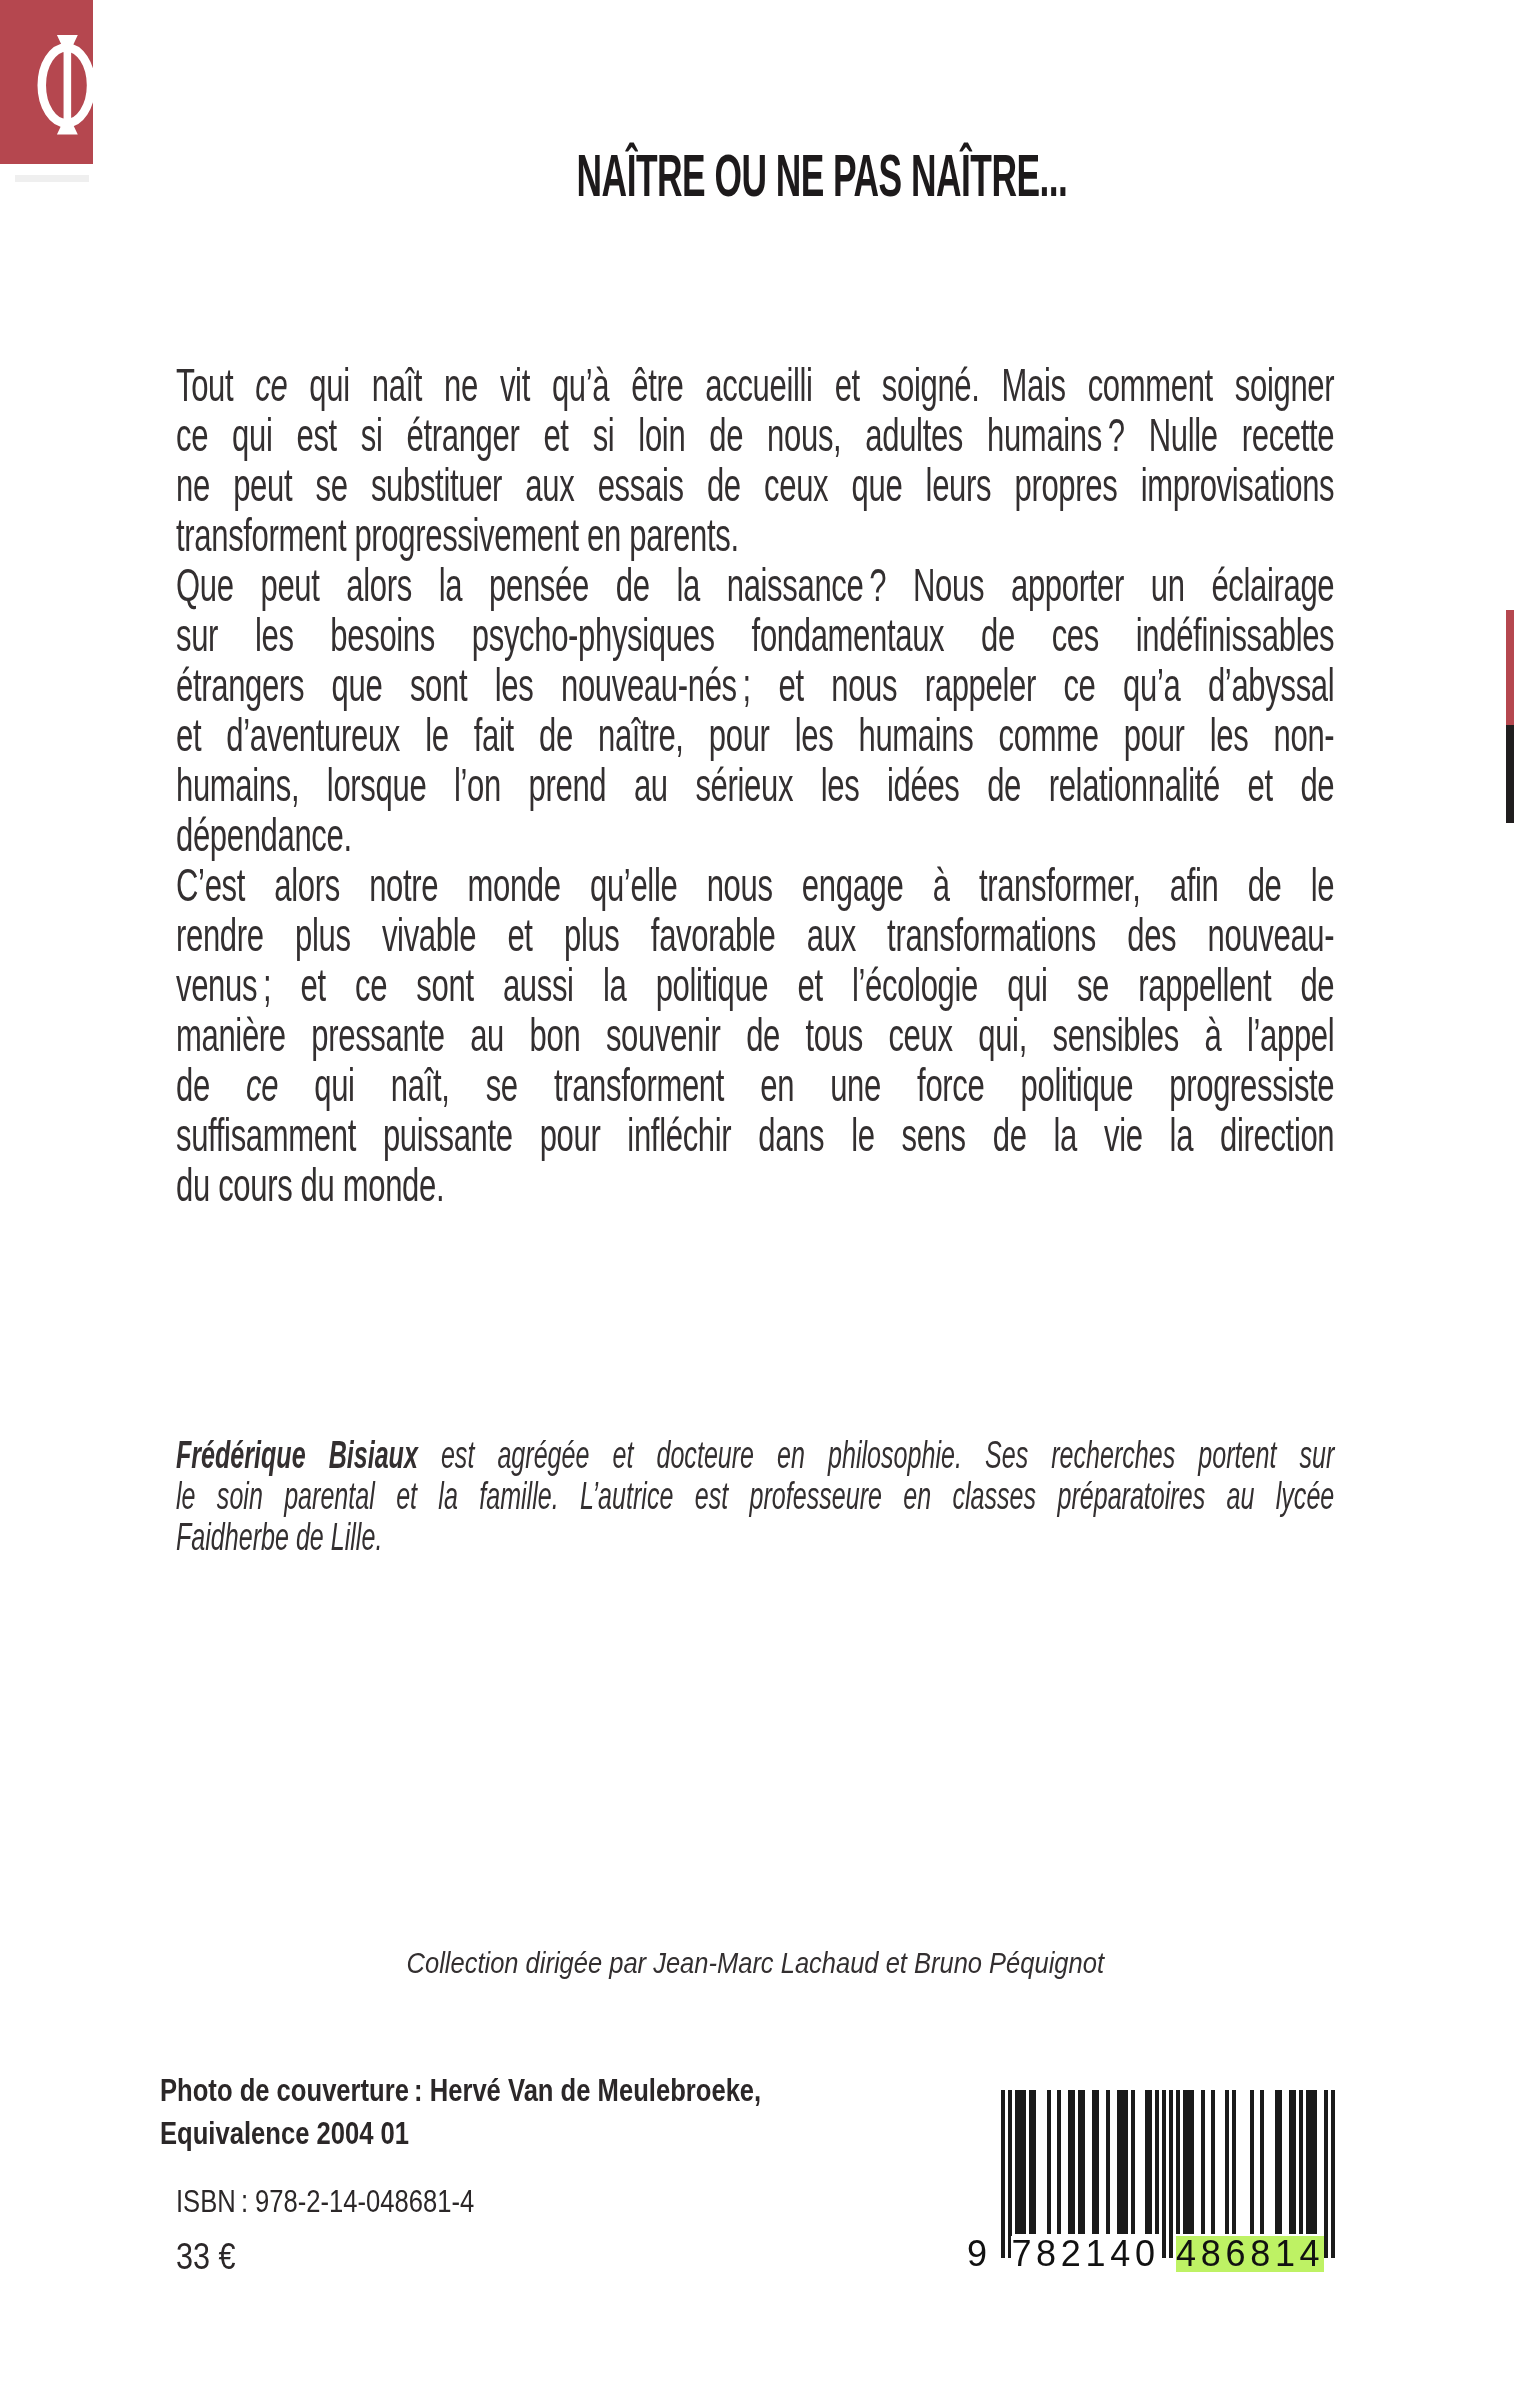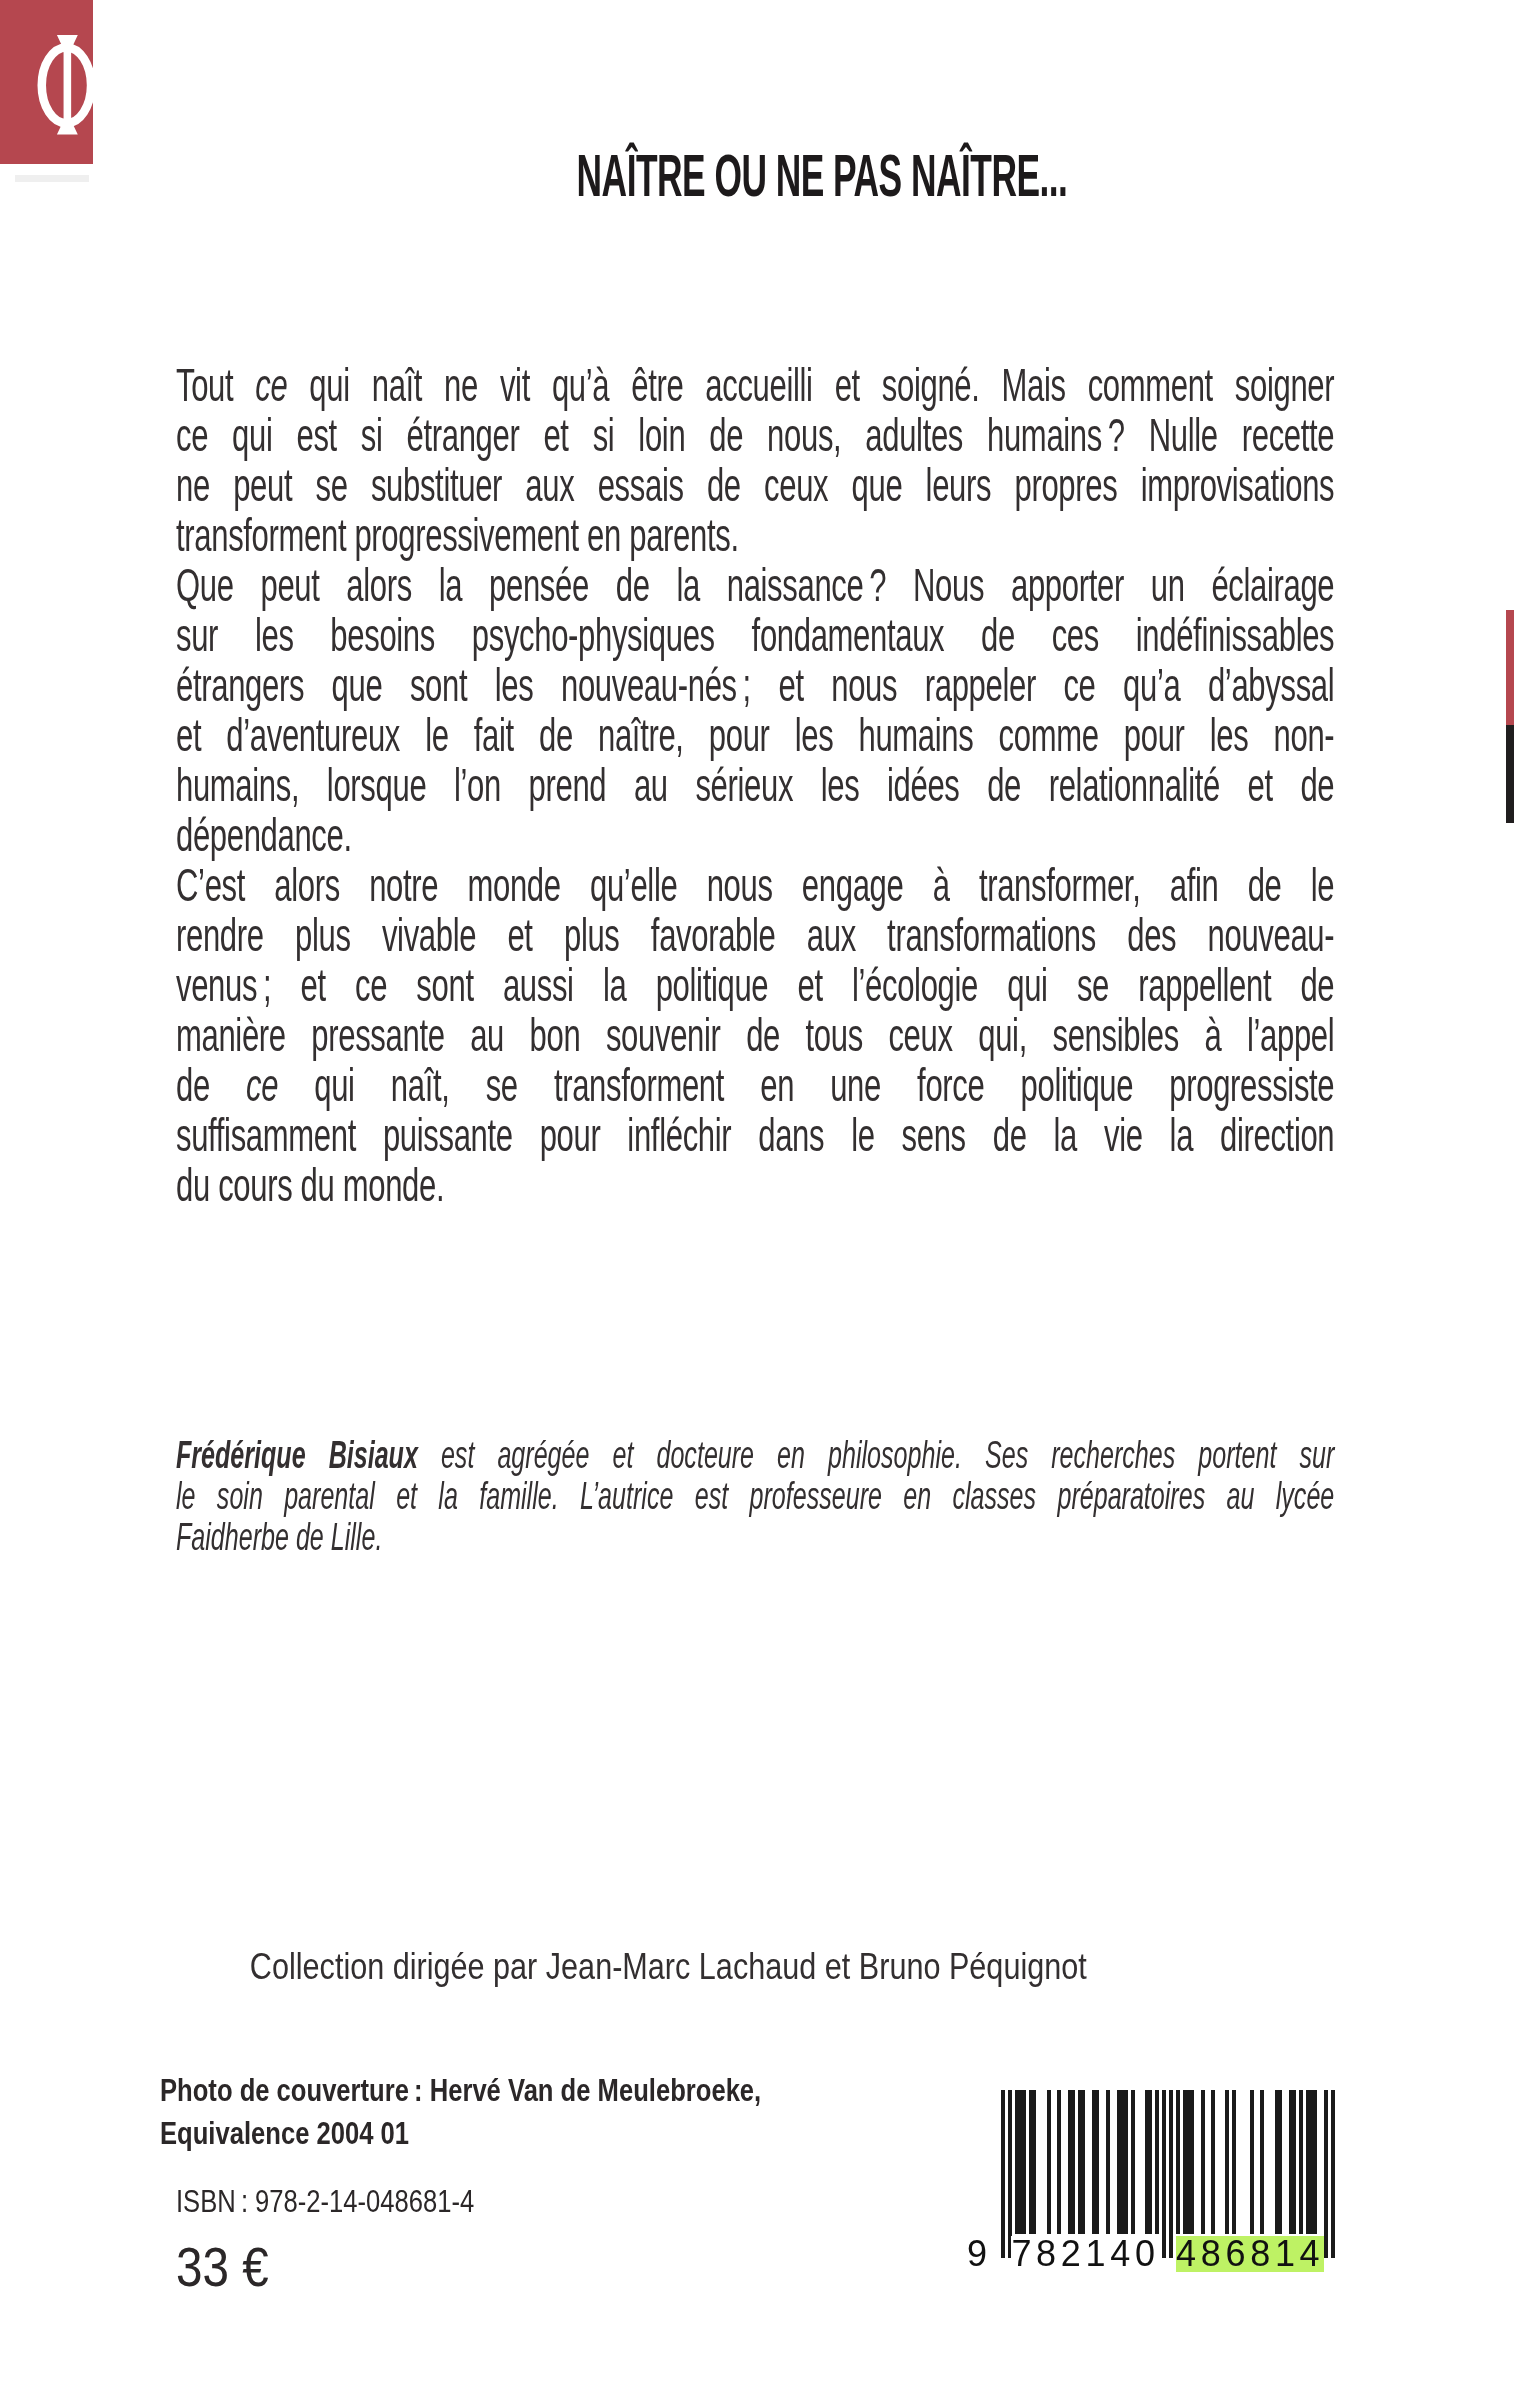--- a/index.html
+++ b/index.html
@@ -46,39 +46,40 @@
     transform:scaleX(0.66); transform-origin:0 0;
     font-size:38px; line-height:41px; font-weight:300; font-style:italic;
     color:#332f30;
   }
   .bio-block .line { text-align:justify; text-align-last:justify; height:41px; }
   .bio-block .line.last { text-align-last:left; }
 
   
   .collection {
     position:absolute; left:176px; top:1946px; width:1158px;
-    text-align:left; font-size:36px; font-weight:300; color:#332f30;
+    text-align:center; font-size:30px; font-weight:300; color:#332f30;
     white-space:nowrap;
+    font-style:italic;
   }
   .collection .cond { display:inline-block; transform:scaleX(0.85); transform-origin:50% 50%; }
 
   
   .credits {
     position:absolute; left:160px; top:2069px;
     font-size:32px; line-height:43px; color:#2b2728; font-weight:700;
   }
   .credits .cond-l { display:block; transform:scaleX(0.80); transform-origin:0 0; white-space:nowrap; }
   .isbn {
     position:absolute; left:176px; top:2183px;
     font-size:32px; line-height:37px; color:#2b2728; font-weight:300;
   }
   .isbn .cond-l { display:inline-block; transform:scaleX(0.80); transform-origin:0 0; white-space:nowrap; }
   .price {
     position:absolute; left:176px; top:2239px;
-    font-size:56px; line-height:1; color:#2b2728; font-weight:300;text-decoration:underline;
+    font-size:36px; line-height:1; color:#2b2728; font-weight:300;text-decoration:underline;
   }
   .price .cond-l { display:inline-block; transform:scaleX(0.85); transform-origin:0 0; white-space:nowrap; }
 
   
   .barcode { position:absolute; left:1001px; top:2090px; width:333px; height:189px; }
   .bc-bars { position:absolute; left:0; top:0; width:333px; height:168px; }
   .bc-bar  { position:absolute; top:0; background:#1a1a1a; }
   .bc-digits { position:absolute; top:146px; left:0; width:333px; height:44px;
                font-size:36px; line-height:1; color:#111; font-weight:300; }
   .bc-d9 { position:absolute; left:-34px; top:0; width:30px; text-align:left; }

